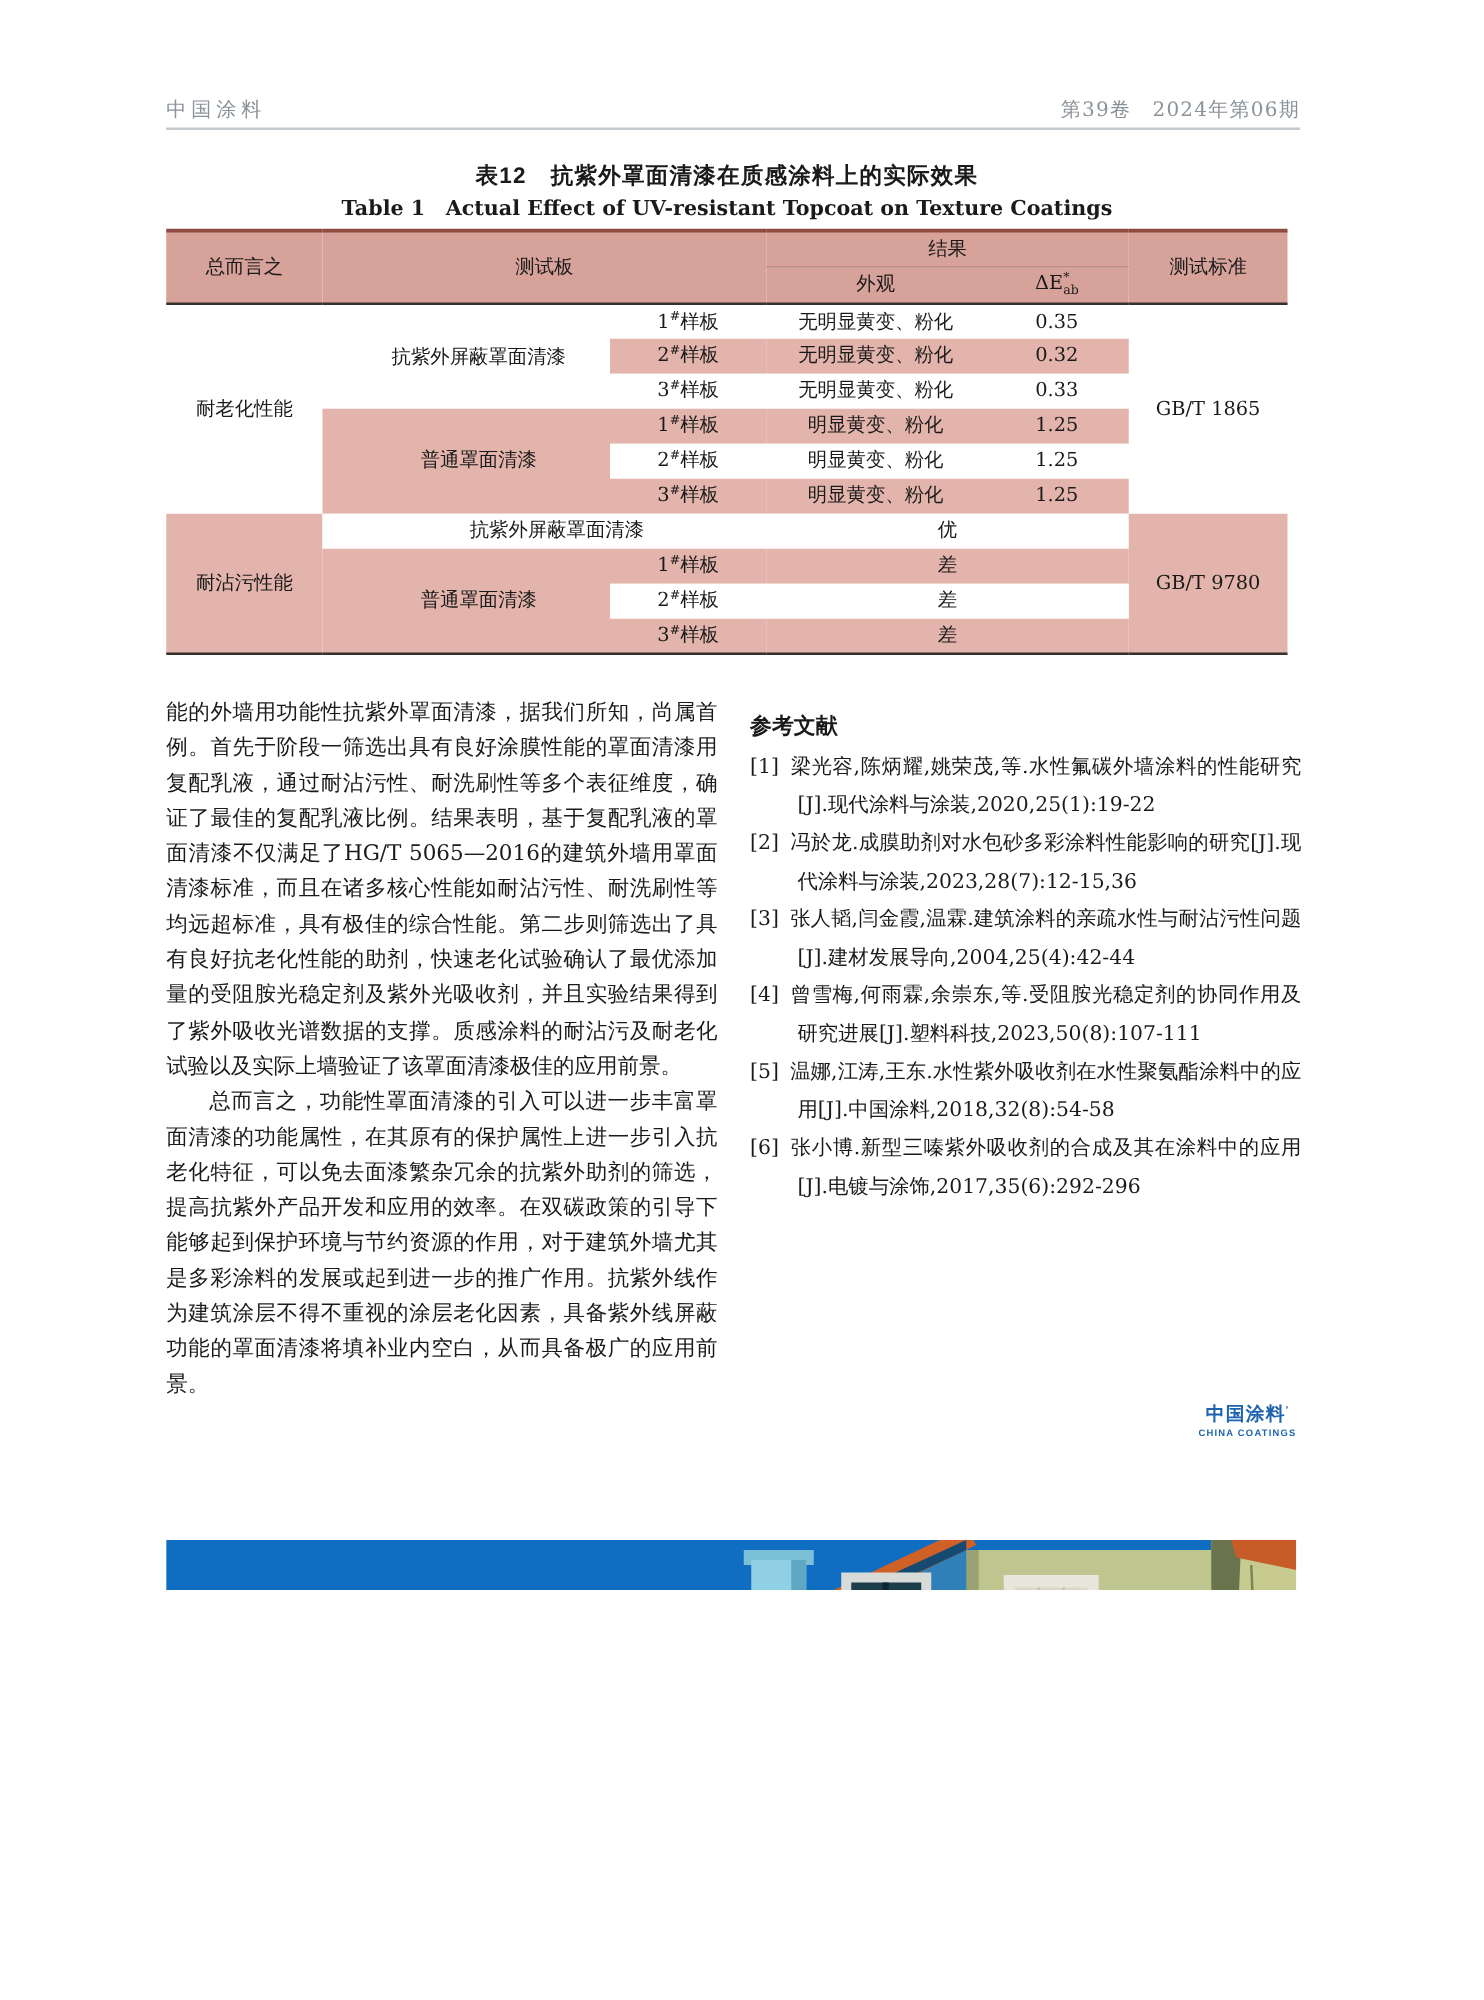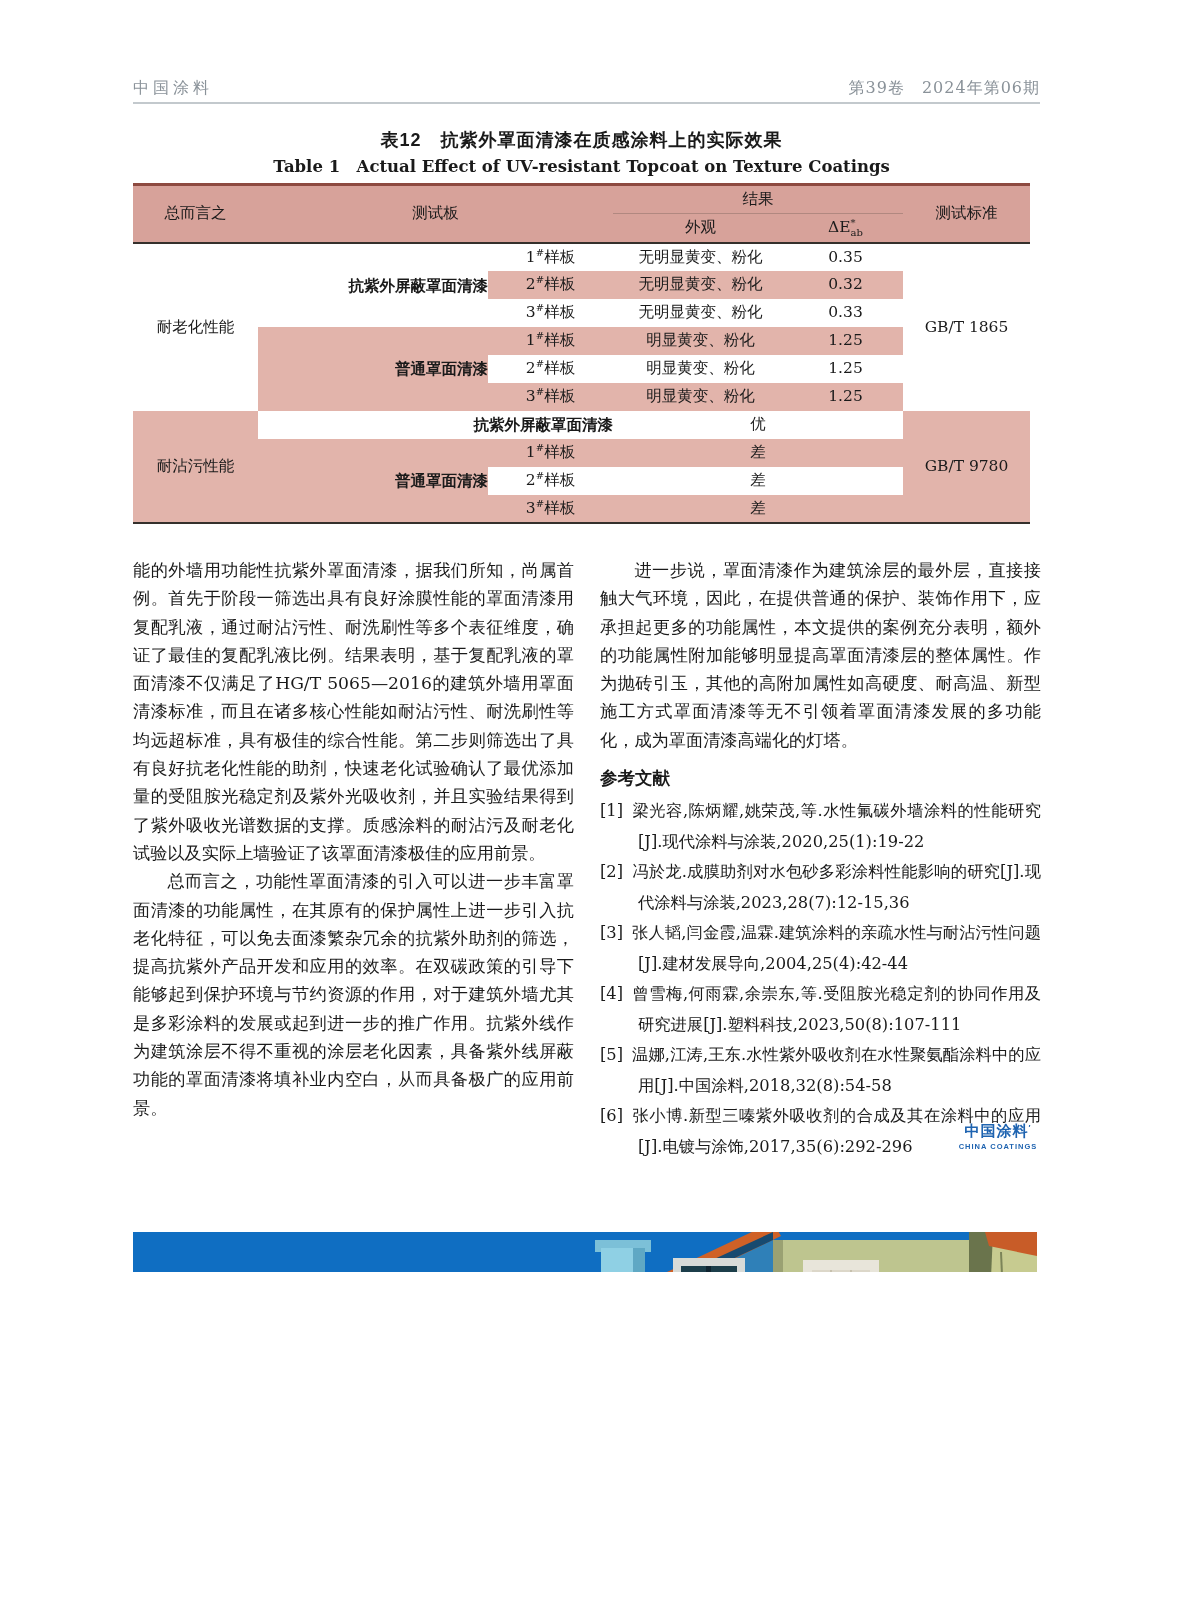--- a/index.html
+++ b/index.html
@@ -21,21 +21,21 @@
                border-top:3px solid #8d4a40;border-bottom:2px solid #35302c;}
   .dtable th,.dtable td{padding:0;font-weight:normal;font-size:15.5px;text-align:center;vertical-align:middle;line-height:1.15;}
   .dtable thead th{background:#d7a29a;}
   .dtable thead tr.h1 th{height:27px;}
   .dtable thead tr.h2 th{height:28px;border-bottom:2px solid #35302c;}
   .dtable thead th.res{border-bottom:1.5px solid #b18880;}
   .dtable thead th.kc{border-bottom:2px solid #35302c;}
   .dtable tbody tr{height:28px;}
   .dtable td.w{background:#ffffff;}
   .dtable td.p{background:#e2b4ab;}
-  .dtable td.lft{text-align:right;padding-left:20px;font-weight:bold;}
+  .dtable td.lft{text-align:center;padding-left:20px;}
   sup.hash{font-size:10px;vertical-align:super;line-height:0;}
   .dei{}
   th.de sup{font-size:10px;}
   th.de sub{font-size:10px;margin-left:-5px;}
 
   
   .colL{position:absolute;left:133px;top:556px;width:441px;}
   .colR{position:absolute;left:600px;top:556px;width:441px;}
   .colL p,.colR p{margin:0;font-size:17.2px;line-height:28.3px;text-align:justify;text-justify:inter-character;}
   p.ind{text-indent:2em;}
@@ -154,21 +154,20 @@
       </tr>
     </tbody>
   </table>
 
   <div class="colL">
     <p>能的外墙用功能性抗紫外罩面清漆，据我们所知，尚属首例。首先于阶段一筛选出具有良好涂膜性能的罩面清漆用复配乳液，通过耐沾污性、耐洗刷性等多个表征维度，确证了最佳的复配乳液比例。结果表明，基于复配乳液的罩面清漆不仅满足了HG/T 5065—2016的建筑外墙用罩面清漆标准，而且在诸多核心性能如耐沾污性、耐洗刷性等均远超标准，具有极佳的综合性能。第二步则筛选出了具有良好抗老化性能的助剂，快速老化试验确认了最优添加量的受阻胺光稳定剂及紫外光吸收剂，并且实验结果得到了紫外吸收光谱数据的支撑。质感涂料的耐沾污及耐老化试验以及实际上墙验证了该罩面清漆极佳的应用前景。</p>
     <p class="ind">总而言之，功能性罩面清漆的引入可以进一步丰富罩面清漆的功能属性，在其原有的保护属性上进一步引入抗老化特征，可以免去面漆繁杂冗余的抗紫外助剂的筛选，提高抗紫外产品开发和应用的效率。在双碳政策的引导下能够起到保护环境与节约资源的作用，对于建筑外墙尤其是多彩涂料的发展或起到进一步的推广作用。抗紫外线作为建筑涂层不得不重视的涂层老化因素，具备紫外线屏蔽功能的罩面清漆将填补业内空白，从而具备极广的应用前景。</p>
   </div>
 
   <div class="colR">
-    <p class="ind">进一步说，罩面清漆作为建筑涂层的最外层，直接接触大气环境，因此，在提供普通的保护、装饰作用下，应承担起更多的功能属性，本文提供的案例充分表明，额外的功能属性附加能够明显提高罩面清漆层的整体属性。作为抛砖引玉，其他的高附加属性如高硬度、耐高温、新型施工方式罩面清漆等无不引领着罩面清漆发展的多功能化，成为罩面清漆高端化的灯塔。</p>
     <div class="ref-head">参考文献</div>
     <ul class="refs">
       <li><span class="ref-no">[1]</span><span>梁光容,陈炳耀,姚荣茂,等.水性氟碳外墙涂料的性能研究[J].现代涂料与涂装,2020,25(1):19-22</span></li>
       <li><span class="ref-no">[2]</span><span>冯於龙.成膜助剂对水包砂多彩涂料性能影响的研究[J].现代涂料与涂装,2023,28(7):12-15,36</span></li>
       <li><span class="ref-no">[3]</span><span>张人韬,闫金霞,温霖.建筑涂料的亲疏水性与耐沾污性问题[J].建材发展导向,2004,25(4):42-44</span></li>
       <li><span class="ref-no">[4]</span><span>曾雪梅,何雨霖,余崇东,等.受阻胺光稳定剂的协同作用及研究进展[J].塑料科技,2023,50(8):107-111</span></li>
       <li><span class="ref-no">[5]</span><span>温娜,江涛,王东.水性紫外吸收剂在水性聚氨酯涂料中的应用[J].中国涂料,2018,32(8):54-58</span></li>
       <li><span class="ref-no">[6]</span><span>张小博.新型三嗪紫外吸收剂的合成及其在涂料中的应用[J].电镀与涂饰,2017,35(6):292-296</span></li>
     </ul>
   </div>

